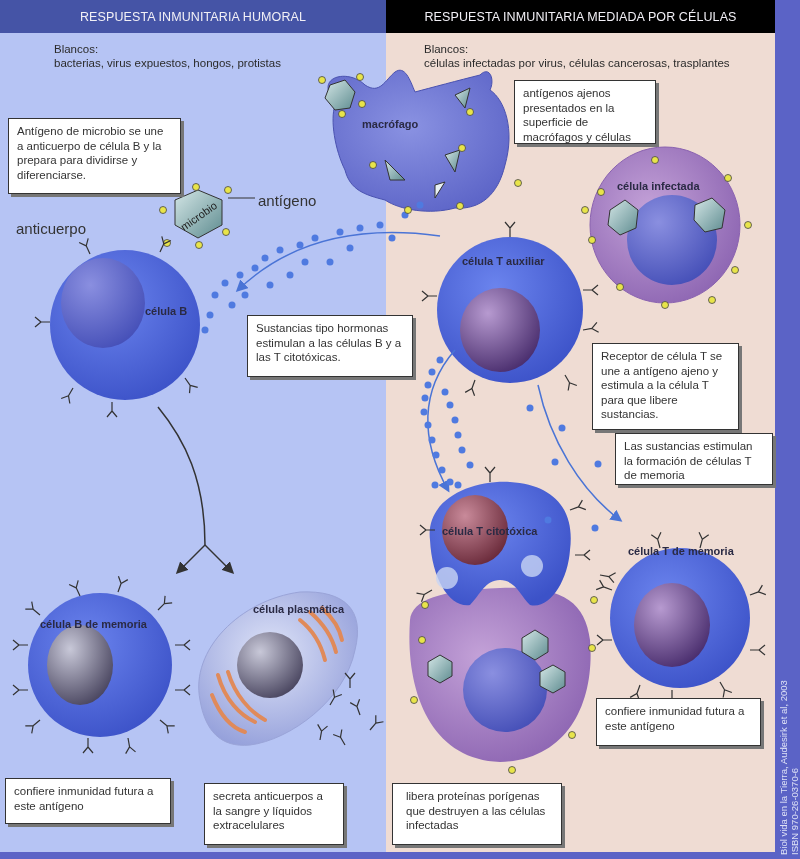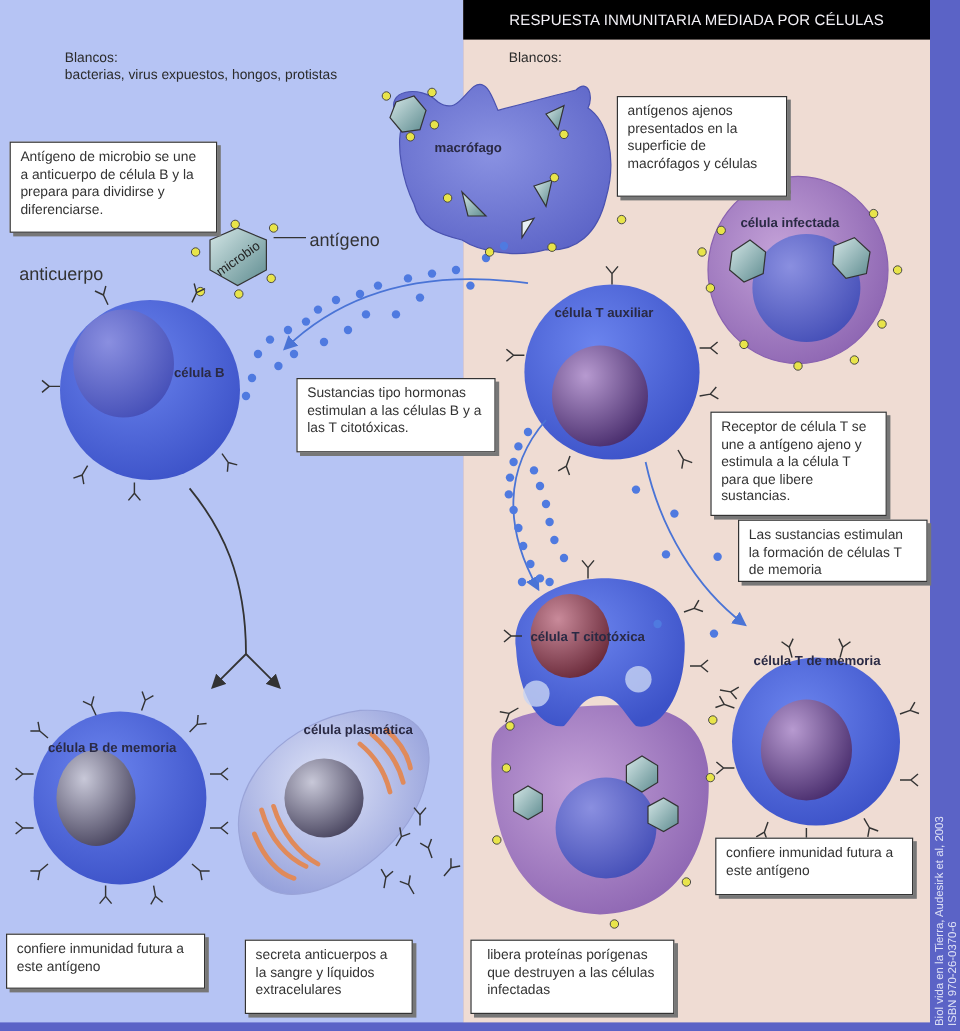--- a/index.html
+++ b/index.html
@@ -15,30 +15,32 @@
   .tgt{position:absolute;font-size:11.5px;color:#2b2b2b;line-height:14px;}
   svg#art{position:absolute;left:0;top:0;}
   .box{position:absolute;background:#fff;border:1.5px solid #333;box-shadow:3px 3px 0 #777;font-size:11.5px;line-height:14.5px;color:#333;padding:5px 8px;box-sizing:border-box;}
   .lbl{position:absolute;font-size:11px;font-weight:bold;color:#2a2a44;white-space:nowrap;}
   .plain{position:absolute;font-size:15px;color:#333;}
 </style>
 </head>
 <body>
 
 <div id="left" class="panel">
+  <div class="hdr">RESPUESTA INMUNITARIA HUMORAL</div>
   <div class="tgt" style="left:54px;top:42px;">
     <div>Blancos:</div>
     <div>bacterias, virus expuestos, hongos, protistas</div>
   </div>
 </div>
 
 <div id="right" class="panel">
   <div class="hdr">RESPUESTA INMUNITARIA MEDIADA POR CÉLULAS</div>
   <div class="tgt" style="left:38px;top:42px;">
     <div>Blancos:</div>
+    <div>células infectadas por virus, células cancerosas, trasplantes</div>
   </div>
 </div>
 
 <div id="strip"></div>
 <div id="credit">
   <div>Biol vida en la Tierra, Audesirk et al, 2003</div>
   <div>ISBN 970-26-0370-6</div>
 </div>
 
 <svg id="art" width="800" height="859">
@@ -390,20 +392,20 @@
 <div class="lbl" style="left:40px;top:618px;">célula B de memoria</div>
 <div class="lbl" style="left:253px;top:603px;">célula plasmática</div>
 <div class="lbl" style="left:442px;top:525px;">célula T citotóxica</div>
 <div class="lbl" style="left:628px;top:545px;">célula T de memoria</div>
 <div class="lbl" style="left:178px;top:210px;transform:rotate(-35deg);font-weight:normal;color:#222;">microbio</div>
 
 <div class="plain" style="left:258px;top:192px;">antígeno</div>
 <div class="plain" style="left:16px;top:220px;">anticuerpo</div>
 
 <div class="box" style="left:8px;top:118px;width:173px;height:76px;">Antígeno de microbio se une a anticuerpo de célula B y la prepara para dividirse y diferenciarse.</div>
-<div class="box" style="left:514px;top:80px;width:142px;height:84px;">antígenos ajenos presentados en la superficie de macrófagos y células</div>
+<div class="box" style="left:514px;top:80px;width:142px;height:64px;">antígenos ajenos presentados en la superficie de macrófagos y células</div>
 <div class="box" style="left:247px;top:315px;width:166px;height:62px;">Sustancias tipo hormonas estimulan a las células B y a las T citotóxicas.</div>
 <div class="box" style="left:592px;top:343px;width:147px;height:87px;">Receptor de célula T se une a antígeno ajeno y estimula a la célula T para que libere sustancias.</div>
 <div class="box" style="left:615px;top:433px;width:158px;height:52px;">Las sustancias estimulan la formación de células T de memoria</div>
 <div class="box" style="left:5px;top:778px;width:166px;height:46px;">confiere inmunidad futura a este antígeno</div>
 <div class="box" style="left:204px;top:783px;width:140px;height:62px;">secreta anticuerpos a la sangre y líquidos extracelulares</div>
 <div class="box" style="left:392px;top:783px;width:170px;height:62px;padding-left:13px;">libera proteínas porígenas que destruyen a las células infectadas</div>
 <div class="box" style="left:596px;top:698px;width:165px;height:48px;">confiere inmunidad futura a este antígeno</div>
 
 </body></html>

